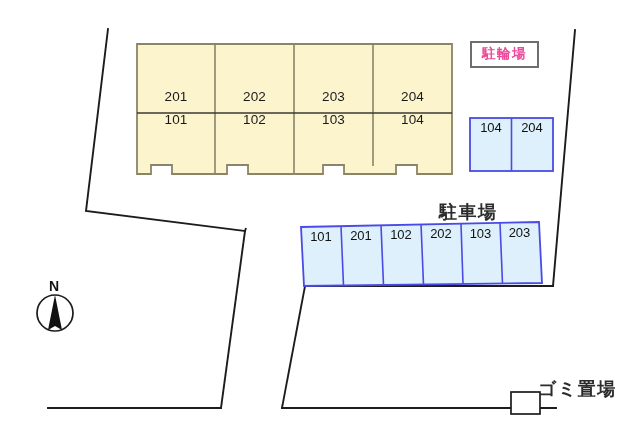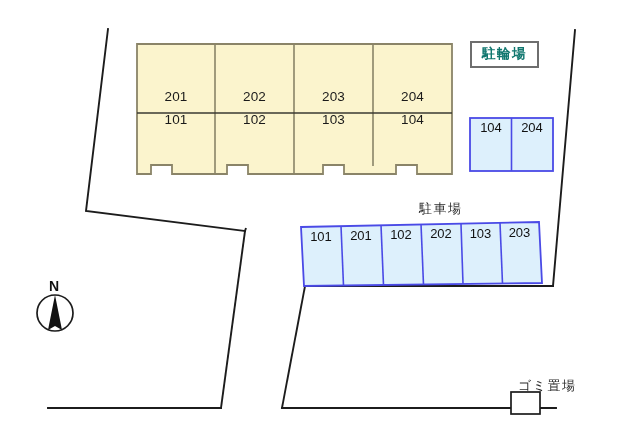--- a/index.html
+++ b/index.html
@@ -39,34 +39,35 @@
   .stall-label {
     position: absolute;
     font-size: 13px;
     color: #111111;
     text-align: center;
     white-space: nowrap;
     font-family: "Liberation Sans", "DejaVu Sans", sans-serif;
   }
   .jp-label {
     position: absolute;
-    font-size: 13px;
+    font-size: 18px;
     color: #2b2b2b;
     letter-spacing: 1.5px;
     white-space: nowrap;
     font-family: "DejaVu Sans", "Liberation Sans", sans-serif;
-    font-weight: 400;
+    font-weight: 700;
+    margin-left: 20px;
   }
   .boxed-label {
     position: absolute;
     border: 2px solid #6e6e6e;
     background: #ffffff;
     font-size: 13.5px;
     letter-spacing: 1.5px;
-    color: #0f766e;
+    color: #ec4899;
     font-weight: 700;
     padding: 3px 10px 4px 10px;
     white-space: nowrap;
     font-family: "DejaVu Sans", "Liberation Sans", sans-serif;
     line-height: 1.15;
   }
   .compass-letter {
     position: absolute;
     font-size: 14px;
     font-weight: 700;

